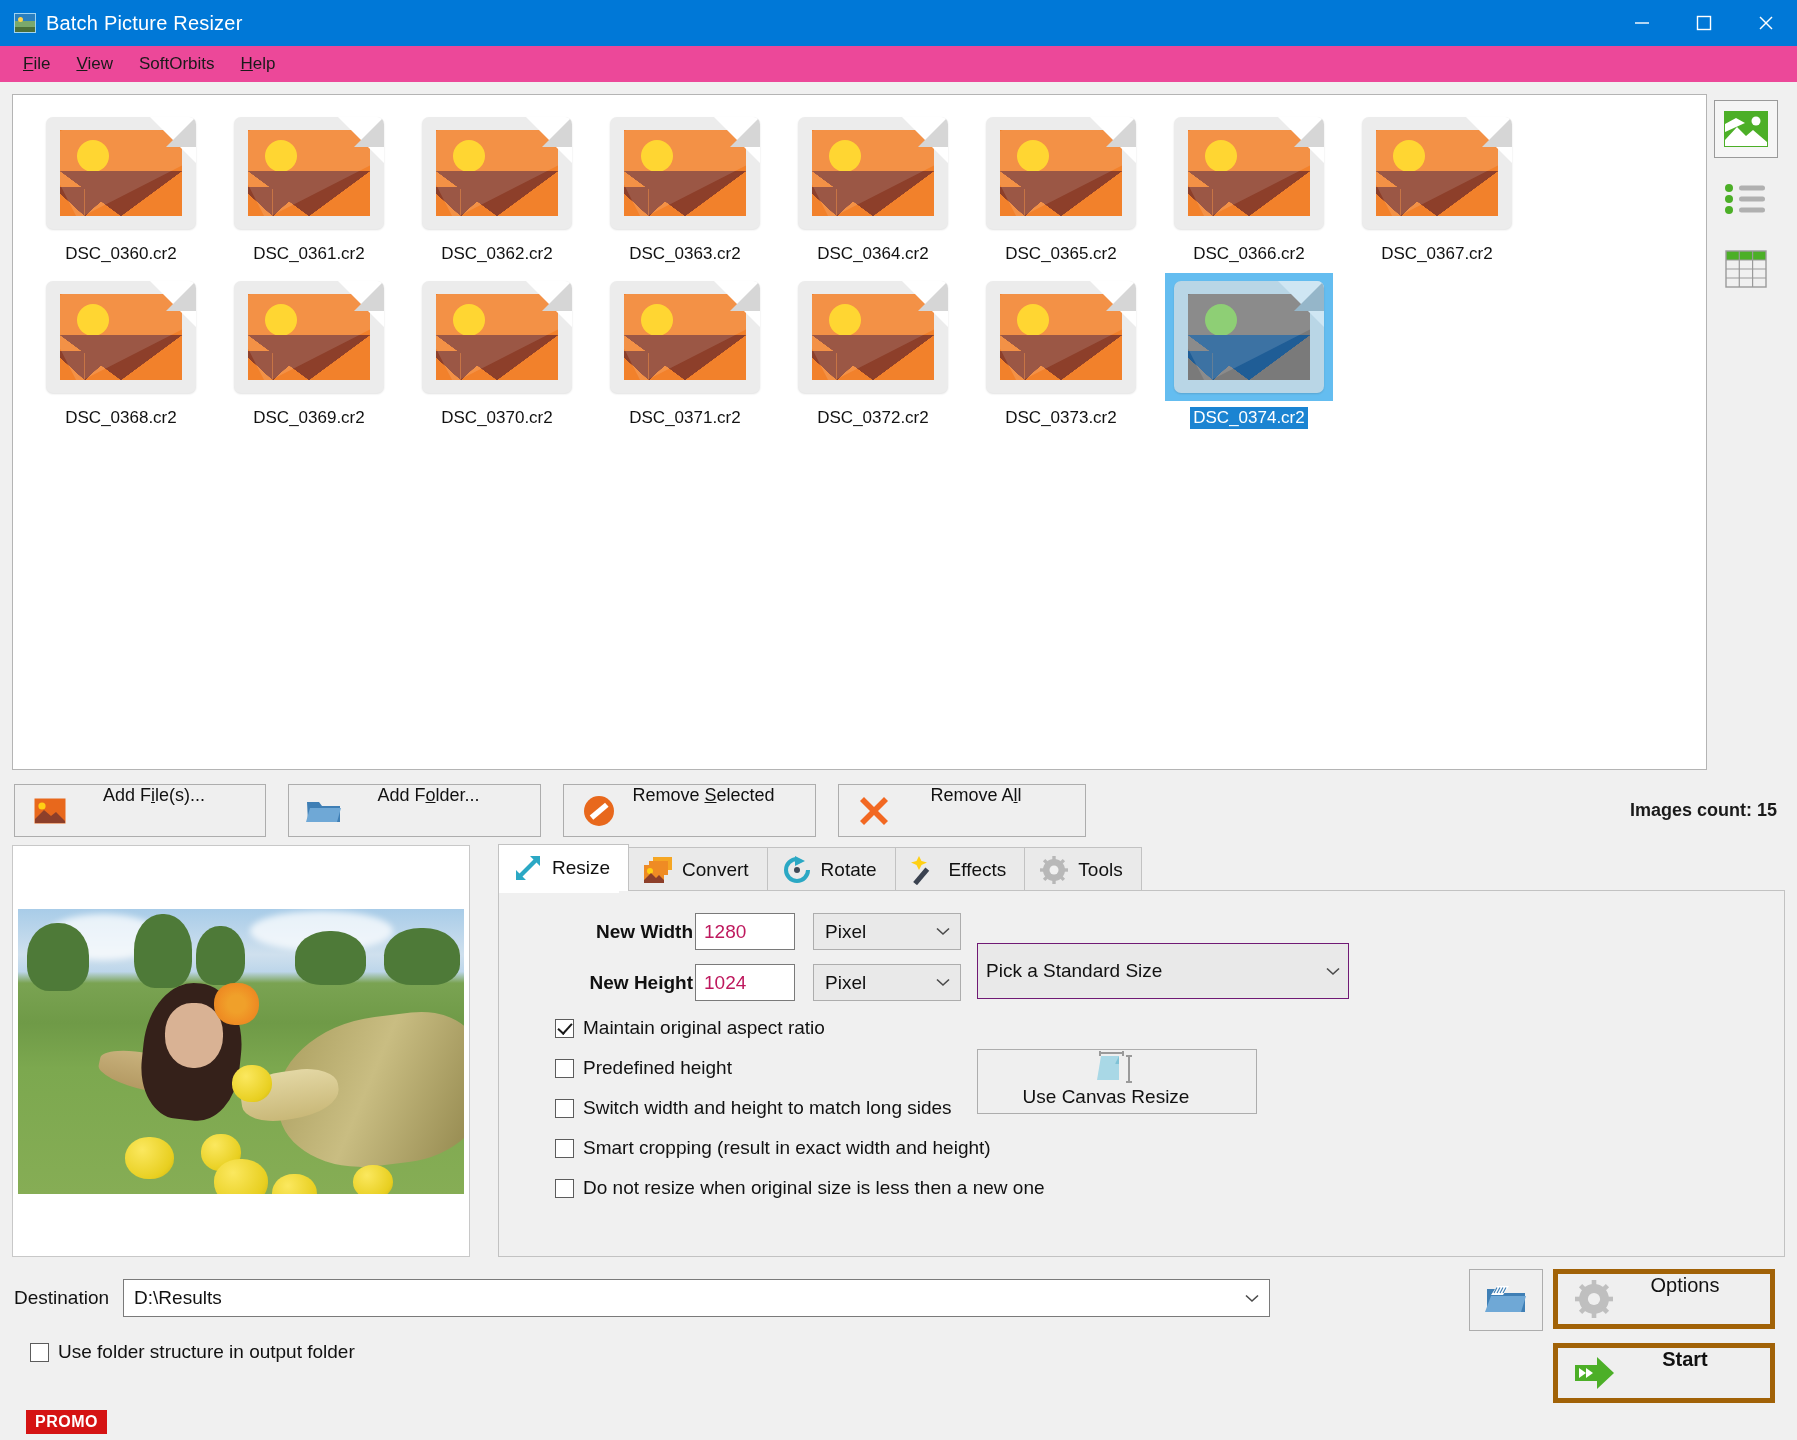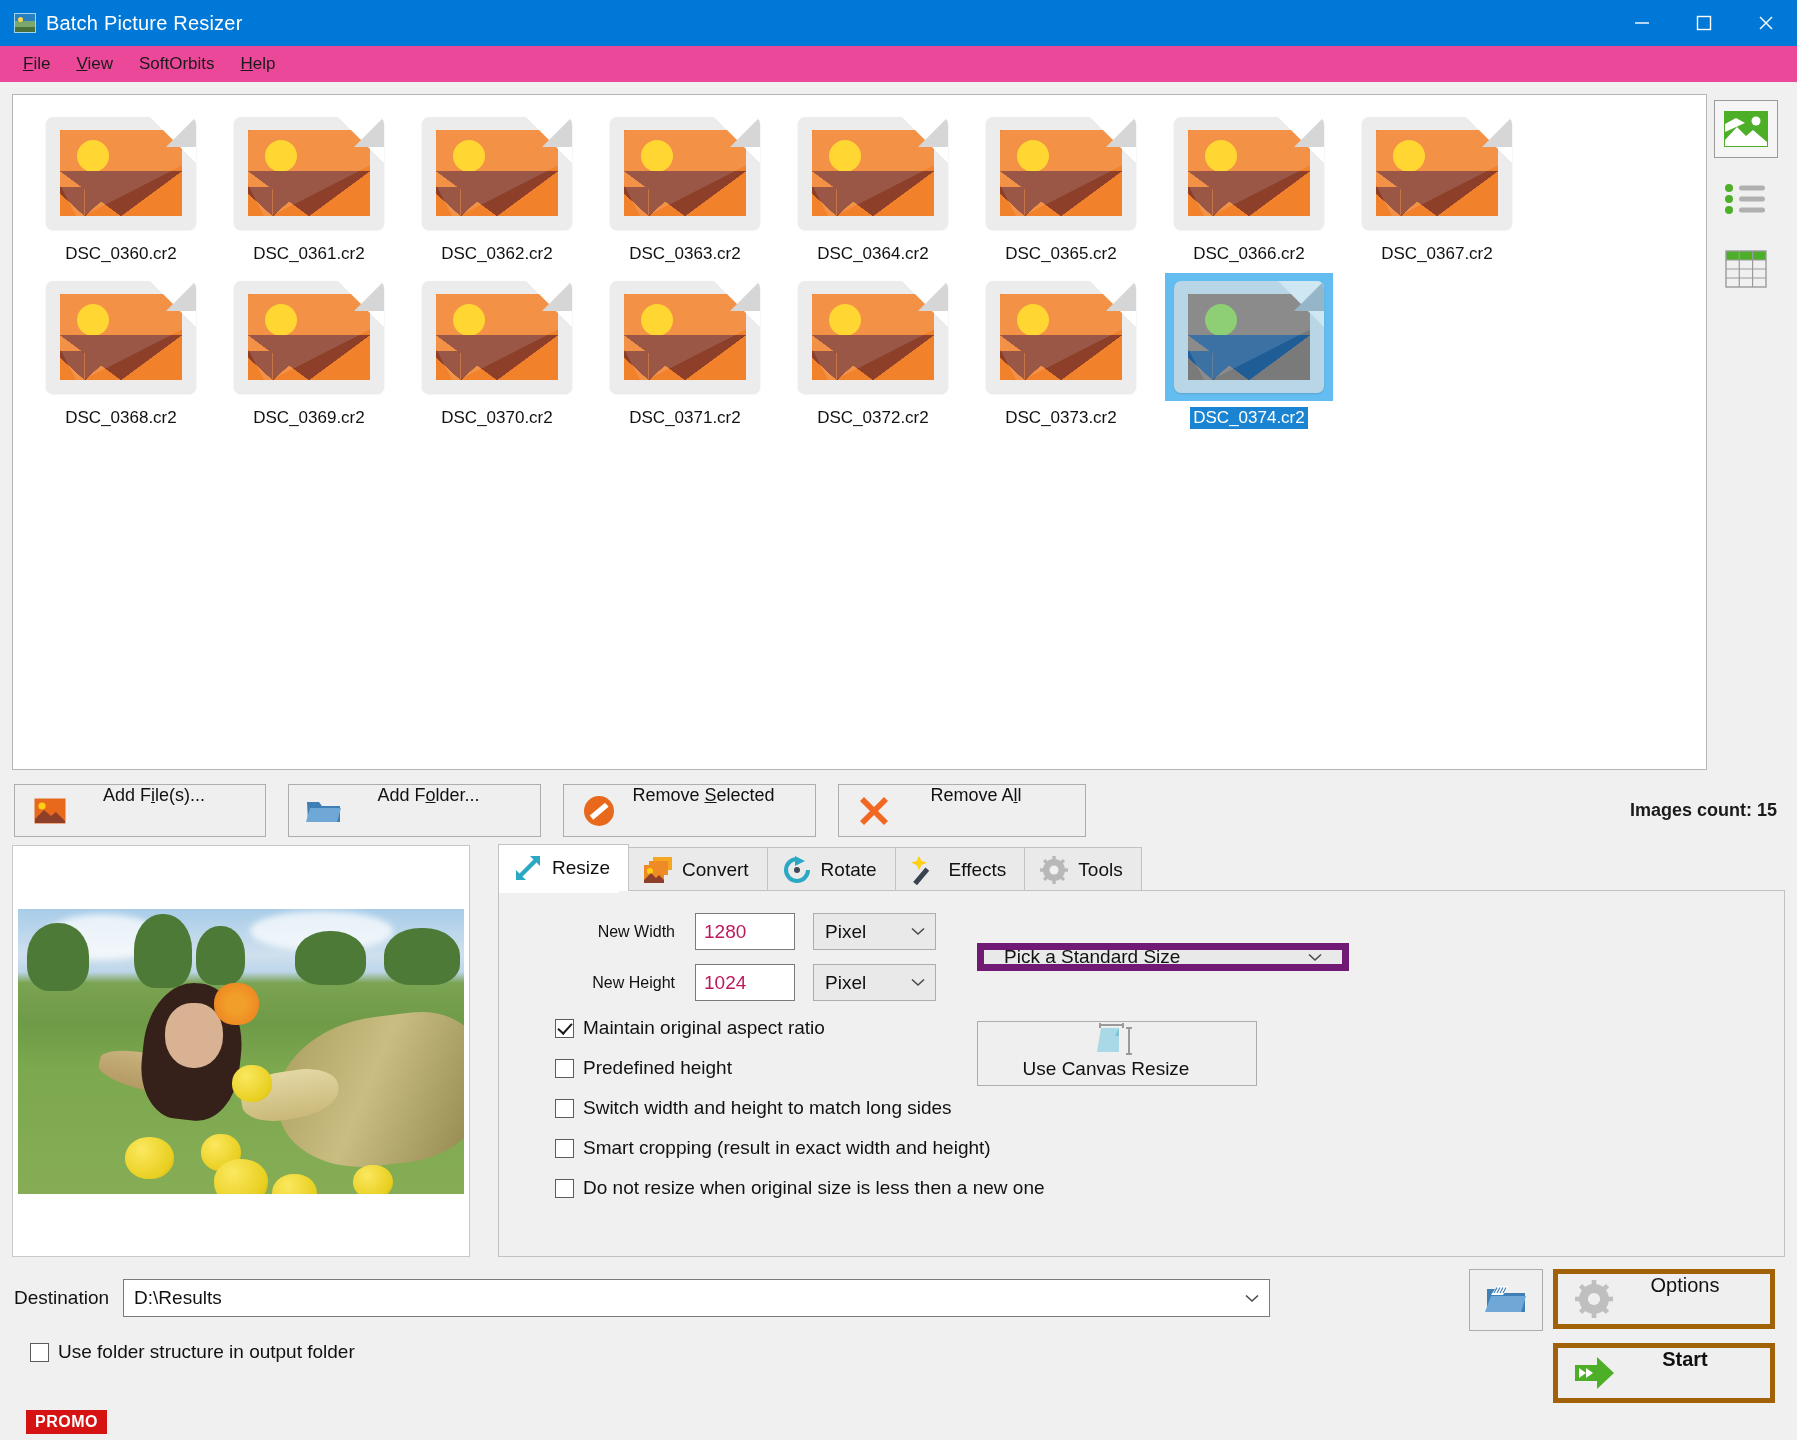--- a/index.html
+++ b/index.html
@@ -282,60 +282,60 @@
     position: relative;
     padding: 22px 24px;
   }
   .tabpanel::before {
     content: ""; position: absolute; left: 0; top: 0; height: 2px; background: #ffffff;
     width: 120px;
   }
 
   .field-row { display: flex; align-items: center; margin-bottom: 14px; }
   .field-label {
-    width: 172px; text-align: right; padding-right: 20px;
-    font-size: 16px; color: #111;
+    width: 172px; text-align: right; padding-right: 2px;
+    font-size: 19px; color: #111; font-weight: bold;
   }
   .text-input {
     width: 100px; height: 37px;
     border: 1px solid #7a7a7a; background: #ffffff;
     font-size: 19px; color: #be185d;
     padding: 0 8px; line-height: 35px;
   }
   .combo {
     height: 37px; border: 1px solid #adadad; background: #e9e9e9;
     display: flex; align-items: center; justify-content: space-between;
     font-size: 19px; color: #111;
     padding: 0 10px 0 11px;
     margin-left: 18px;
   }
-  .combo.unit { width: 123px; }
+  .combo.unit { width: 148px; }
   .chev { width: 14px; height: 9px; flex: none; }
 
   .check-row { display: flex; align-items: center; margin-bottom: 18px; }
   .cb {
     width: 19px; height: 19px; border: 1px solid #5c5c5c; background: #fff;
     margin-right: 9px; flex: none; position: relative;
   }
   .cb.checked::after {
     content: ""; position: absolute; left: 5px; top: 0px;
     width: 6px; height: 12px;
     border: solid #1a1a1a; border-width: 0 2px 2px 0;
     transform: rotate(42deg);
   }
   .check-label { font-size: 19px; color: #111; white-space: nowrap; }
 
   .right-col {
     position: absolute; left: 478px; top: 52px;
   }
   .std-size {
-    width: 372px; height: 28px;
-    border: 7px solid #701a75; background: #e9e9e9;
+    width: 372px; height: 56px;
+    border: 1px solid #701a75; background: #e9e9e9;
     display: flex; align-items: center; justify-content: space-between;
-    font-size: 19px; color: #111; padding: 0 20px;
+    font-size: 19px; color: #111; padding: 0 8px;
   }
   .canvas-btn {
     width: 280px; height: 65px; margin-top: 50px;
     border: 1px solid #adadad; background: #efefef;
     display: flex; align-items: center;
     font-size: 19px; color: #111; flex-direction: column;
   }
   .canvas-btn .ico { width: 62px; flex: none; display: flex; align-items: center; justify-content: center; }
   .canvas-btn .lbl { flex: 1; text-align: center; padding-right: 22px; }
 

